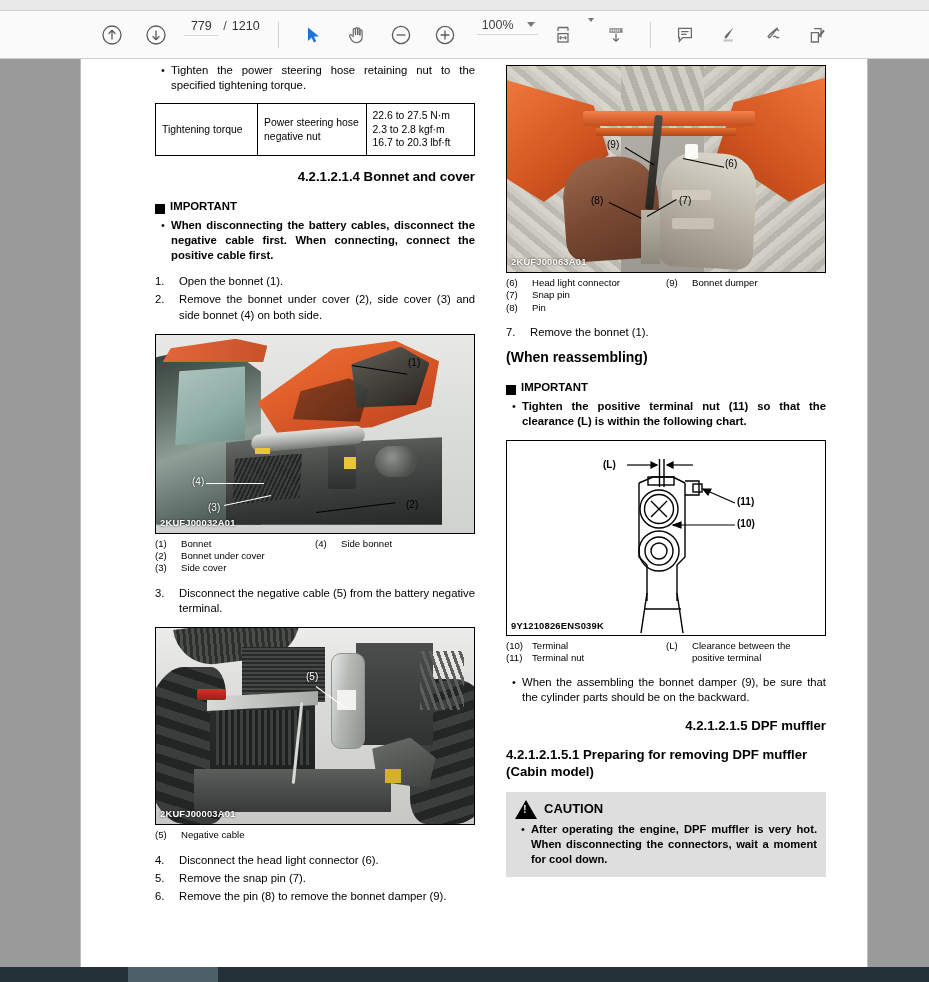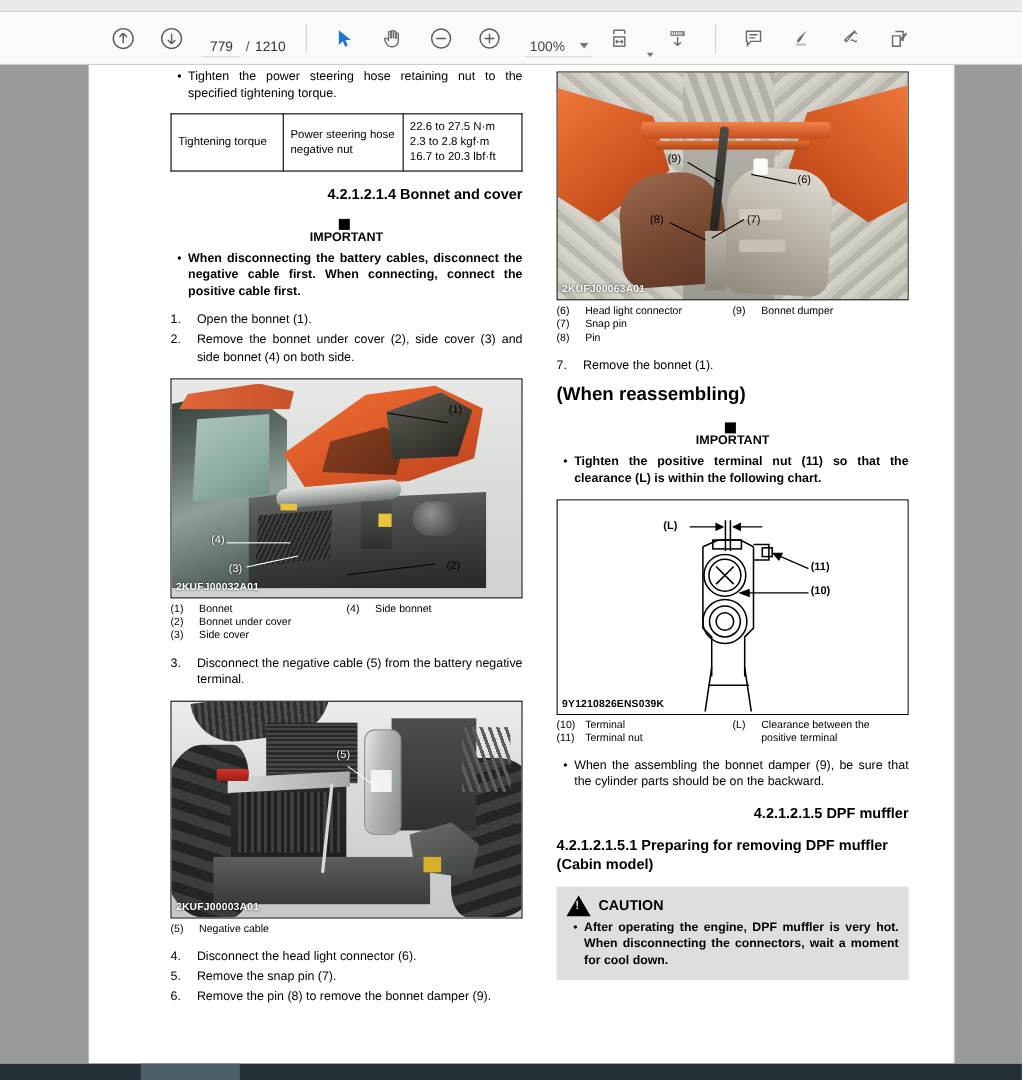--- a/index.html
+++ b/index.html
@@ -29,21 +29,21 @@
     width: 929px; height: 48px;
     background: #fafafa;
     border-bottom: 1px solid #cfcfcf;
     box-sizing: border-box;
     display: flex;
     align-items: center;
     justify-content: center;
   }
   .tb-group {
     display: flex;
-    align-items: flex-end;
+    align-items: flex-start;
   }
   .tb-btn {
     width: 34px; height: 34px;
     display: flex;
     align-items: center;
     justify-content: center;
     margin: 0 5px;
     cursor: pointer;
   }
   .tb-sep {
@@ -170,25 +170,24 @@
   }
   h4.sec-sub {
     font-size: 13.2px;
     font-weight: bold;
     margin: 12px 0 0 0;
     line-height: 1.28;
   }
 
   .important-head {
     display: flex;
-    align-items: center;
+    align-items: flex-end;
     font-weight: bold;
     font-size: 11.4px;
     margin-top: 13px;
-    flex-direction: column;
   }
   .blk-sq {
     display: inline-block;
     width: 10px; height: 10px;
     background: #000;
     margin-right: 5px;
   }
 
   .spec-table {
     border-collapse: collapse;
@@ -822,21 +821,21 @@
           </div>
         </div>
 
         <div style="height:8px"></div>
         <div class="num-row">
           <span class="num-lbl">7.</span>
           <span class="num-txt">Remove the bonnet (1).</span>
         </div>
 
         <div style="height:8px"></div>
-        <div style="font-weight:bold; font-size:17px">(When reassembling)</div>
+        <div style="font-weight:bold; font-size:14px">(When reassembling)</div>
 
         <div class="important-head">
           <span class="blk-sq"></span>
           <span>IMPORTANT</span>
         </div>
         <div class="bullet-row">
           <span class="bullet-dot">•</span>
           <span class="bullet-txt bold">Tighten the positive terminal nut (11) so that the clearance (L) is within the following chart.</span>
         </div>
 

